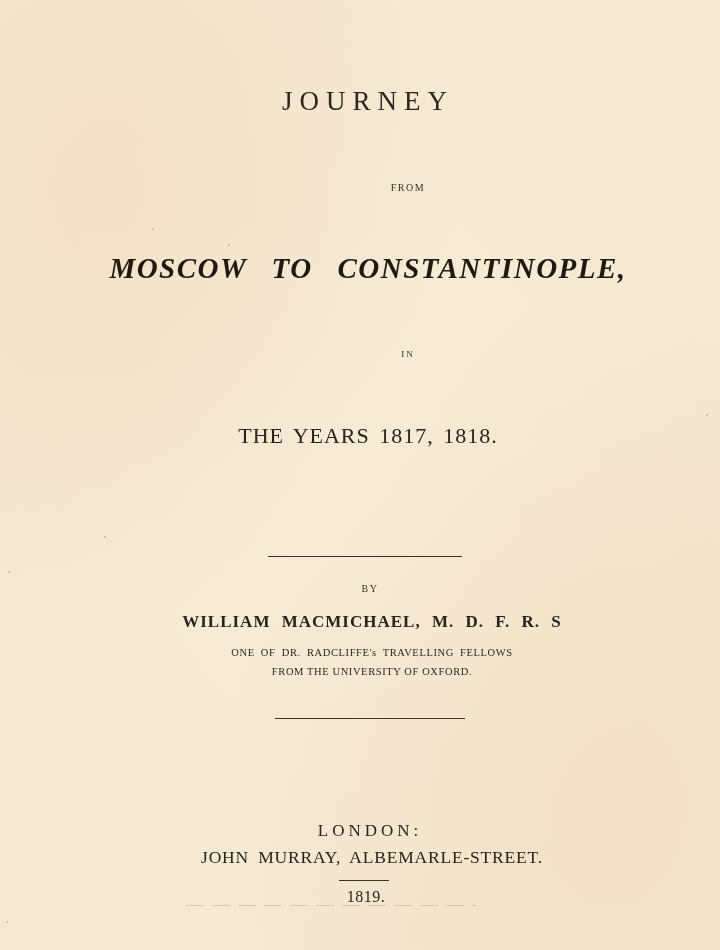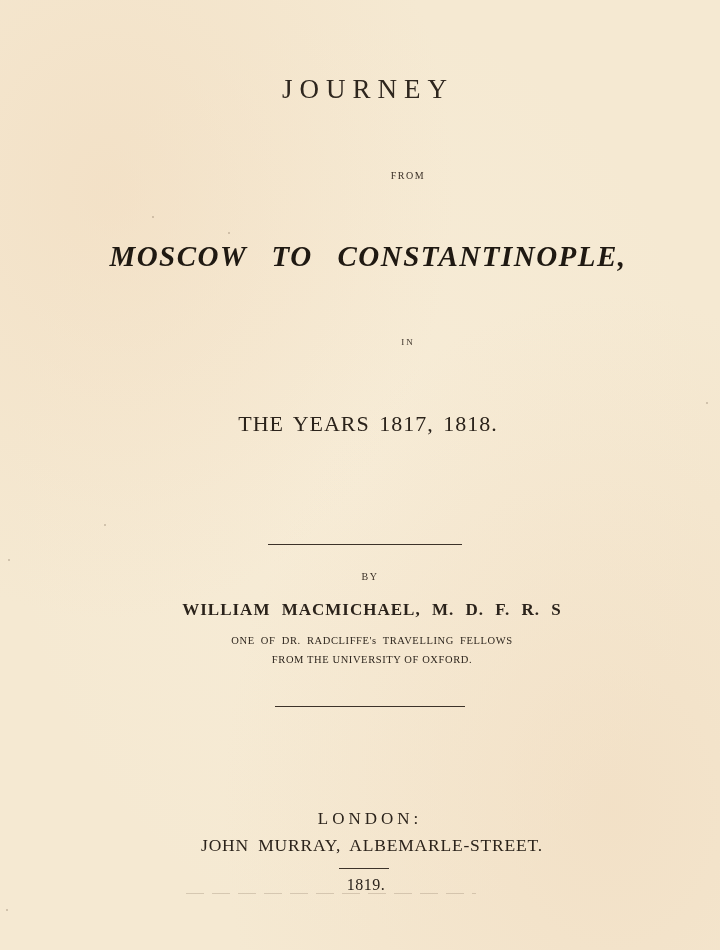--- a/index.html
+++ b/index.html
@@ -14,21 +14,21 @@
       background: #f5e9d2;
       background-image:
         radial-gradient(ellipse at 15% 20%, rgba(240,215,185,0.45) 0%, rgba(245,233,210,0) 40%),
         radial-gradient(ellipse at 85% 85%, rgba(238,212,182,0.4) 0%, rgba(245,233,210,0) 45%),
         radial-gradient(ellipse at 50% 50%, rgba(248,238,218,0.6) 0%, rgba(245,233,210,0) 70%);
       color: #2b231b;
       font-family: "Liberation Serif", "DejaVu Serif", serif;
     }
     .page {
       position: absolute;
-      left: 0; top: 4px;
+      left: 0; top: 16px;
       width: 720px; height: 728px;
     }
     .line {
       position: absolute;
       left: 0;
       width: 720px;
       text-align: center;
       white-space: nowrap;
       padding-left: 48px;
     }

